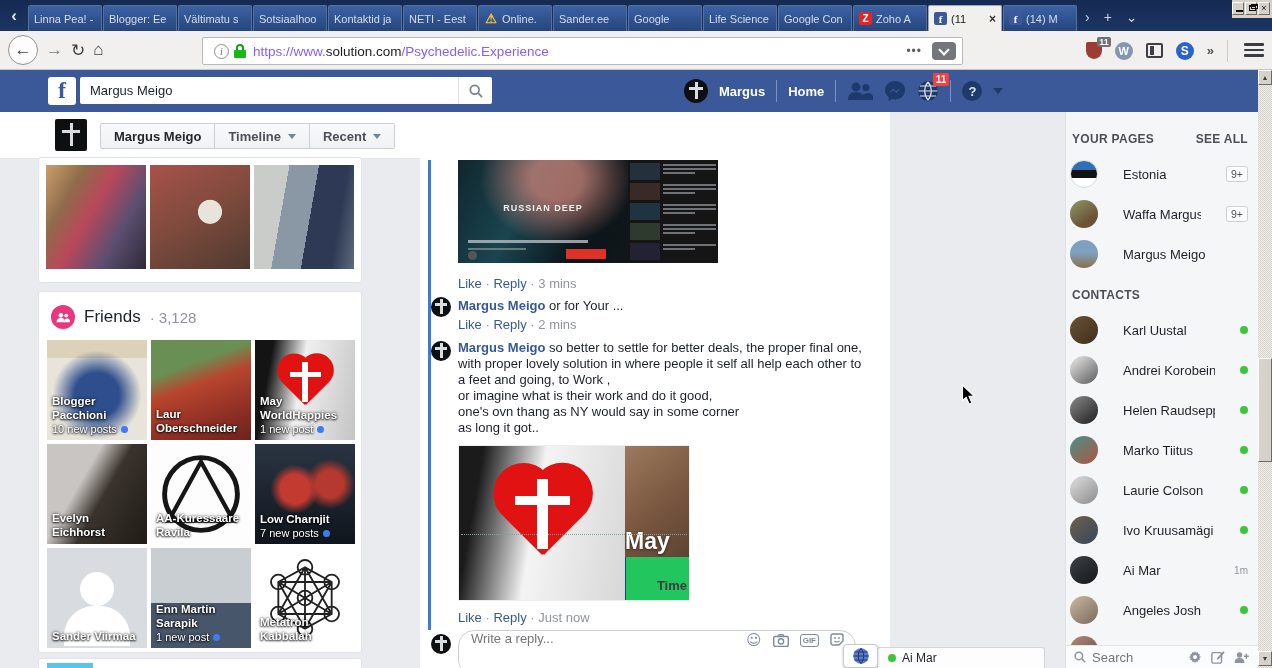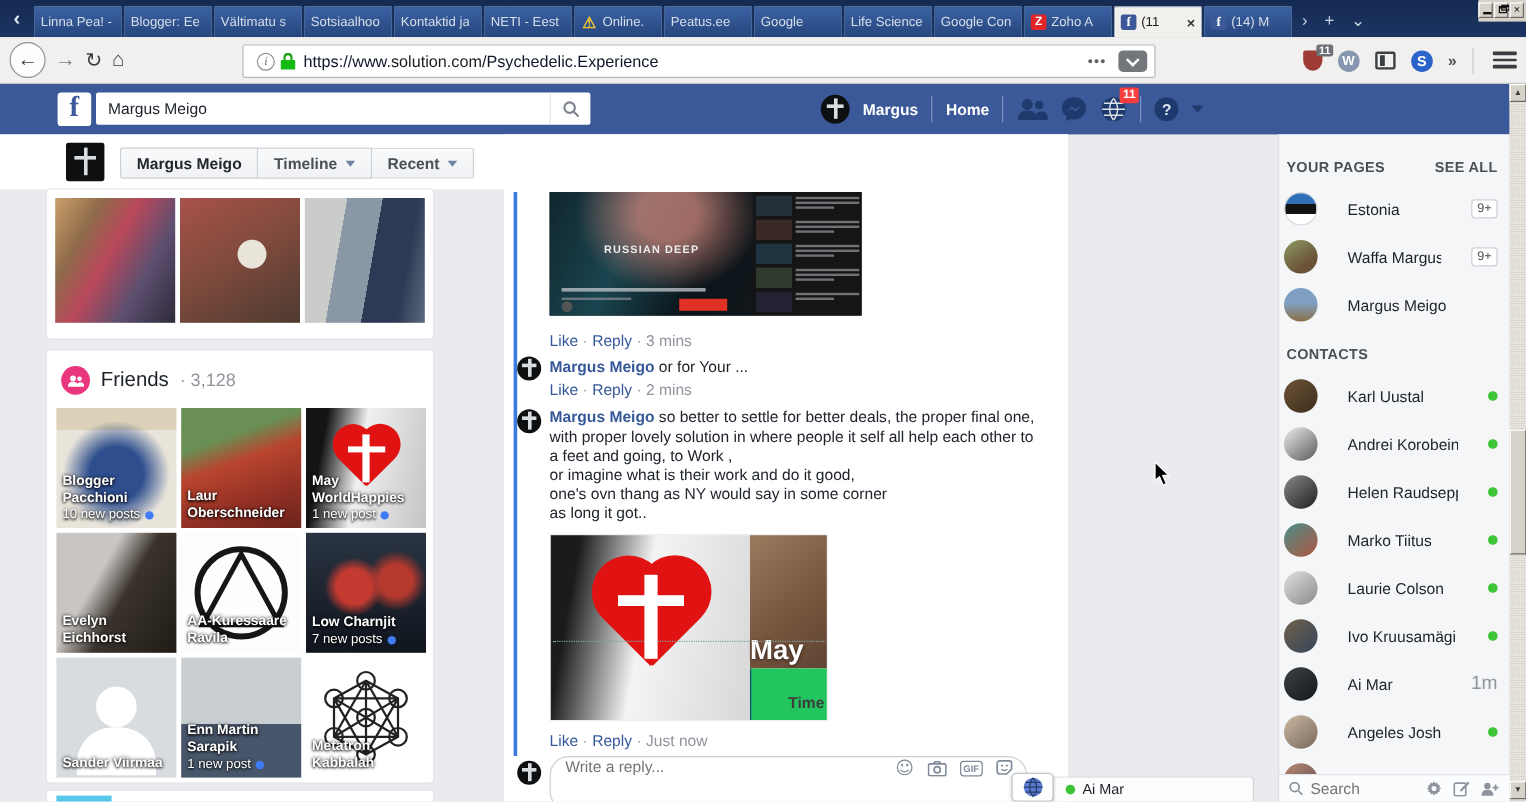--- a/index.html
+++ b/index.html
@@ -29,21 +29,21 @@
 .toolbar{position:absolute;left:0;top:31px;width:1272px;height:39px;background:#f1f0ee;border-bottom:1px solid #c3c7cc;display:flex;align-items:center}
 .navbtn{font-size:17px;color:#3d3d3d;margin:0 4px;flex:none}
 .backcirc{width:30px;height:30px;border:1px solid #8f9296;border-radius:50%;background:#fdfdfd;display:flex;align-items:center;justify-content:center;margin-left:8px}
 .fwd{color:#7a7d82}
 .urlbar{position:absolute;left:202px;top:6px;width:761px;height:28px;background:#fff;border:1px solid #b6b9be;border-radius:2px;display:flex;align-items:center;font-size:13.5px;padding:0 6px}
 .idicon{width:15px;height:15px;border:1px solid #8a8d92;border-radius:50%;color:#6c6f74;font-size:10px;line-height:13px;text-align:center;margin:0 5px;font-family:"Liberation Serif",serif;font-style:italic}
 .lock{position:relative;width:12px;height:14px;margin-right:7px}
 .lock .shackle{position:absolute;left:2px;top:0;width:8px;height:8px;border:2px solid #12a212;border-bottom:none;border-radius:5px 5px 0 0}
 .lock .lbody{position:absolute;left:0;bottom:0;width:12px;height:8px;background:#16b916;border-radius:1px}
 .urltext{white-space:nowrap;overflow:hidden}
-.urlgray{color:#0f172a}.urlblack{color:#1c1c1c}
+.urlgray{color:#8b5cf6}.urlblack{color:#1c1c1c}
 .urlright{margin-left:auto;display:flex;align-items:center;gap:10px}
 .dots3{color:#5a5d61;font-size:12px;letter-spacing:1px}
 .pocket{width:24px;height:18px;border-radius:4px;background:#6e7press3;background:#73767b;display:flex;align-items:center;justify-content:center}
 .pocket .chev{width:8px;height:8px;border-left:2px solid #fff;border-bottom:2px solid #fff;transform:rotate(-45deg);margin-top:-3px}
 .tbicons{position:absolute;right:44px;top:0;height:39px;display:flex;align-items:center;gap:13px}
 .ublock{position:relative;width:16px;height:17px;background:#9d3c34;border-radius:2px 2px 55% 55%}
 .ublock .ubadge{position:absolute;right:-9px;top:-5px;background:#6d7074;color:#fff;font-size:9px;font-weight:bold;padding:0 2px;border-radius:2px}
 .wicon{width:18px;height:18px;border-radius:50%;background:#8596ae;color:#fff;font-weight:bold;font-size:11px;display:flex;align-items:center;justify-content:center}
 .sbicon{width:17px;height:15px;border:2px solid #3c3f43;border-radius:2px;position:relative}
 .sbicon i{position:absolute;left:2px;top:1px;width:4px;height:9px;background:#3c3f43}
@@ -159,21 +159,21 @@
 .gifbtn{border:1.5px solid #7f8a99;border-radius:3px;font-size:8px;font-weight:bold;padding:1px 2px;color:#7f8a99}
 
 
 .rsidebar{position:absolute;left:1065px;top:112px;width:193px;height:556px;background:#f5f6f8;border-left:1px solid #dfe1e6}
 .rhead{display:flex;justify-content:space-between;padding:20px 10px 8px 6px;font-size:12px;font-weight:bold;color:#4b4f56;letter-spacing:.3px}
 .rrow{display:flex;align-items:center;gap:25px;padding:6px 10px 6px 4px;height:40px}
 .rav{width:28px;height:28px;border-radius:50%;flex:none}
 .rname{font-size:13px;color:#1d2129;white-space:nowrap;overflow:hidden;flex:1}
 .rbadge{border:1px solid #ced0d4;border-radius:3px;background:#fff;color:#4b4f56;font-size:10.5px;padding:1px 4px;flex:none}
 .greendot{width:8px;height:8px;border-radius:50%;background:#3dc535;flex:none}
-.rtime{font-size:16px;color:#90949c;flex:none}
+.rtime{font-size:10px;color:#90949c;flex:none}
 .av-estonia{background:linear-gradient(#2f6fb7 0 34%,#121212 34% 66%,#fff 66%);border:1px solid #d8dade}
 .av-waffa{background:linear-gradient(145deg,#8d9b63,#6b5338 70%)}
 .av-margusp{background:linear-gradient(#7fa0c0 0 45%,#8a6f45)}
 .av-c1{background:linear-gradient(140deg,#6b5236,#3e2e1c)}
 .av-c2{background:linear-gradient(140deg,#ececec,#5a5a5a)}
 .av-c3{background:linear-gradient(140deg,#8a8a8a,#1e1e1e)}
 .av-c4{background:linear-gradient(140deg,#4a8f8a,#b05540)}
 .av-c5{background:linear-gradient(140deg,#e0e0e0,#8a8a8a)}
 .av-c6{background:linear-gradient(140deg,#71604a,#35465c)}
 .av-c7{background:linear-gradient(140deg,#3d4248,#14171a)}
@@ -221,21 +221,21 @@
         <span class="tlabel">Kontaktid ja</span>
       </div>
     <div class="tab">
         <span class="tlabel">NETI - Eest</span>
       </div>
     <div class="tab">
         <span class="favsq fav-warn">⚠</span>
         <span class="tlabel">Online.</span>
       </div>
     <div class="tab">
-        <span class="tlabel">Peatus.ee</span>
+        <span class="tlabel">Sander.ee</span>
       </div>
     <div class="tab">
         <span class="tlabel">Google</span>
       </div>
     <div class="tab">
         <span class="tlabel">Life Science</span>
       </div>
     <div class="tab">
         <span class="tlabel">Google Con</span>
       </div>

